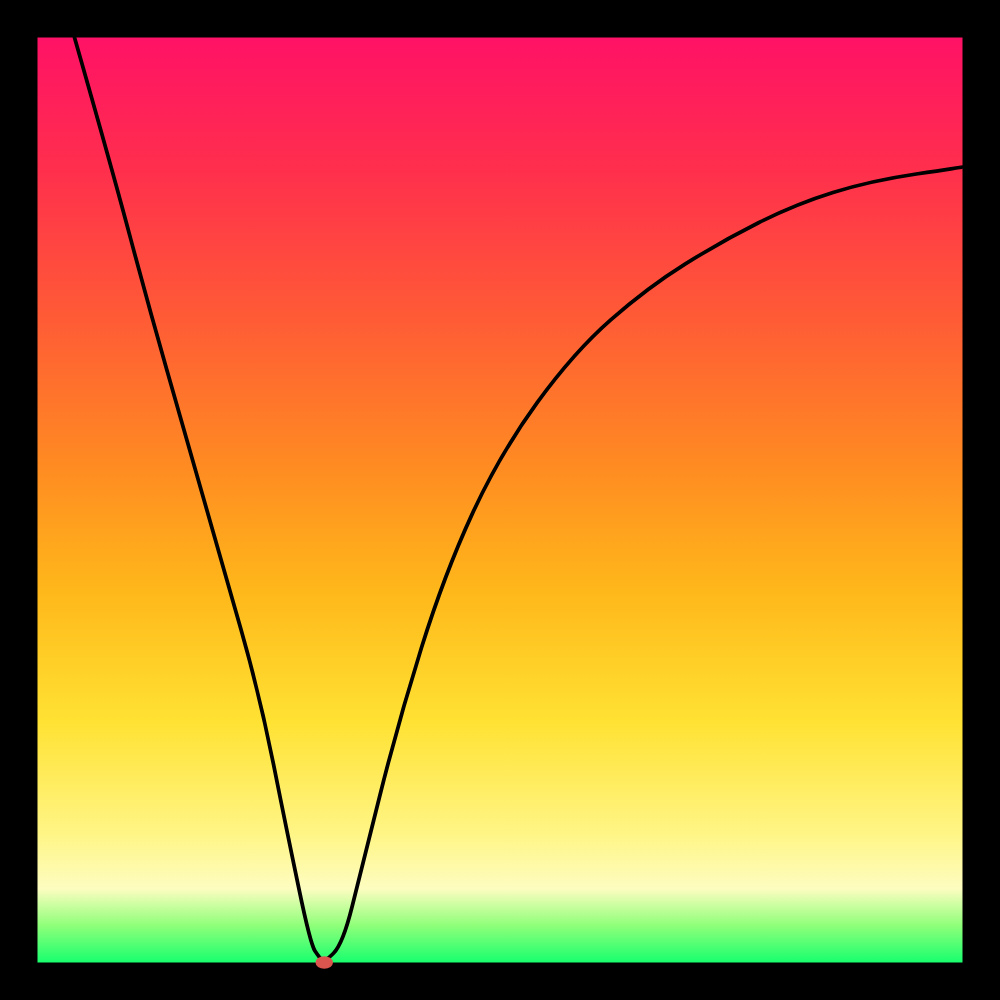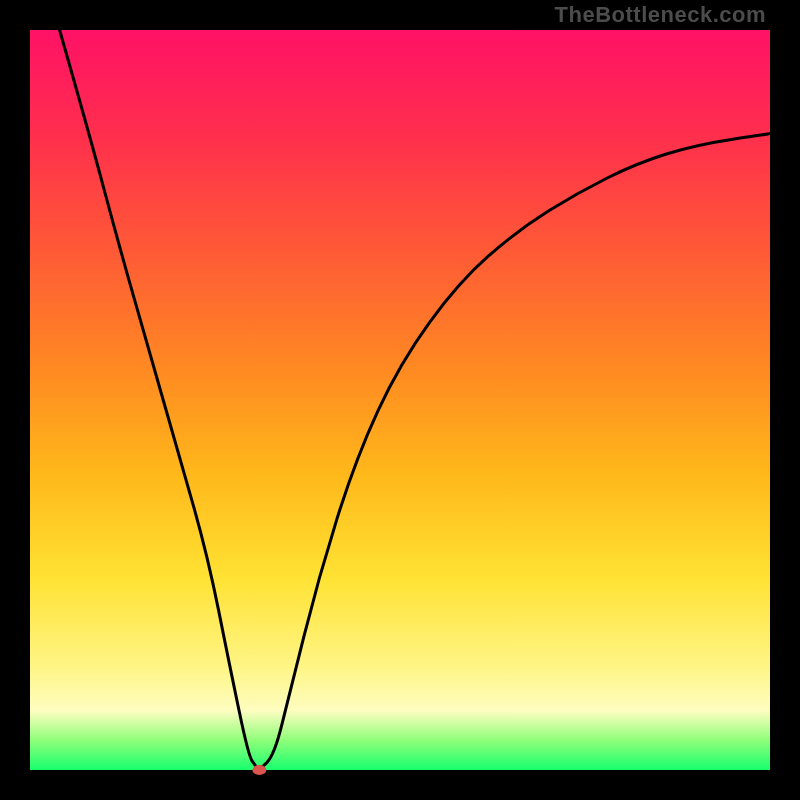--- a/index.html
+++ b/index.html
@@ -64,21 +64,20 @@
     letter-spacing: 0.5px;
     user-select: none;
     pointer-events: none;
   }
 </style>
 </head>
 <body>
 
 <div class="frame">
 
-  <div class="watermark">TheBottleneck.com</div>
 
   <div class="plot-wrap">
     <div class="gradient-bg"></div>
 
     <svg class="curve" viewBox="0 0 740 740" preserveAspectRatio="none">
       <path id="curve-path" fill="none" stroke="#000000" stroke-width="3" stroke-linejoin="round" stroke-linecap="round" d="M 29.6 0.0 Q 59.2 103.6 74.0 159.1 Q 88.8 214.6 103.6 266.4 Q 118.4 318.2 133.2 370.0 Q 148.0 421.8 162.8 473.6 Q 177.6 525.4 188.7 580.9 Q 199.8 636.4 209.1 680.8 Q 218.3 725.2 222.0 730.8 Q 225.7 736.3 227.6 738.1 Q 229.4 740.0 236.8 732.6 Q 244.2 725.2 251.6 695.6 Q 259.0 666.0 273.8 606.8 Q 288.6 547.6 307.1 488.4 Q 325.6 429.2 347.8 381.1 Q 370.0 333.0 399.6 292.3 Q 429.2 251.6 458.8 225.7 Q 488.4 199.8 518.0 181.3 Q 547.6 162.8 577.2 148.0 Q 606.8 133.2 636.4 124.0 Q 666.0 114.7 703.0 109.2 T 740.0 103.6"></path>
       <ellipse id="marker-dot" fill="#d9554d" cx="229.4" cy="740.0" rx="7" ry="5"></ellipse>
     </svg>
   </div>
 </div>

